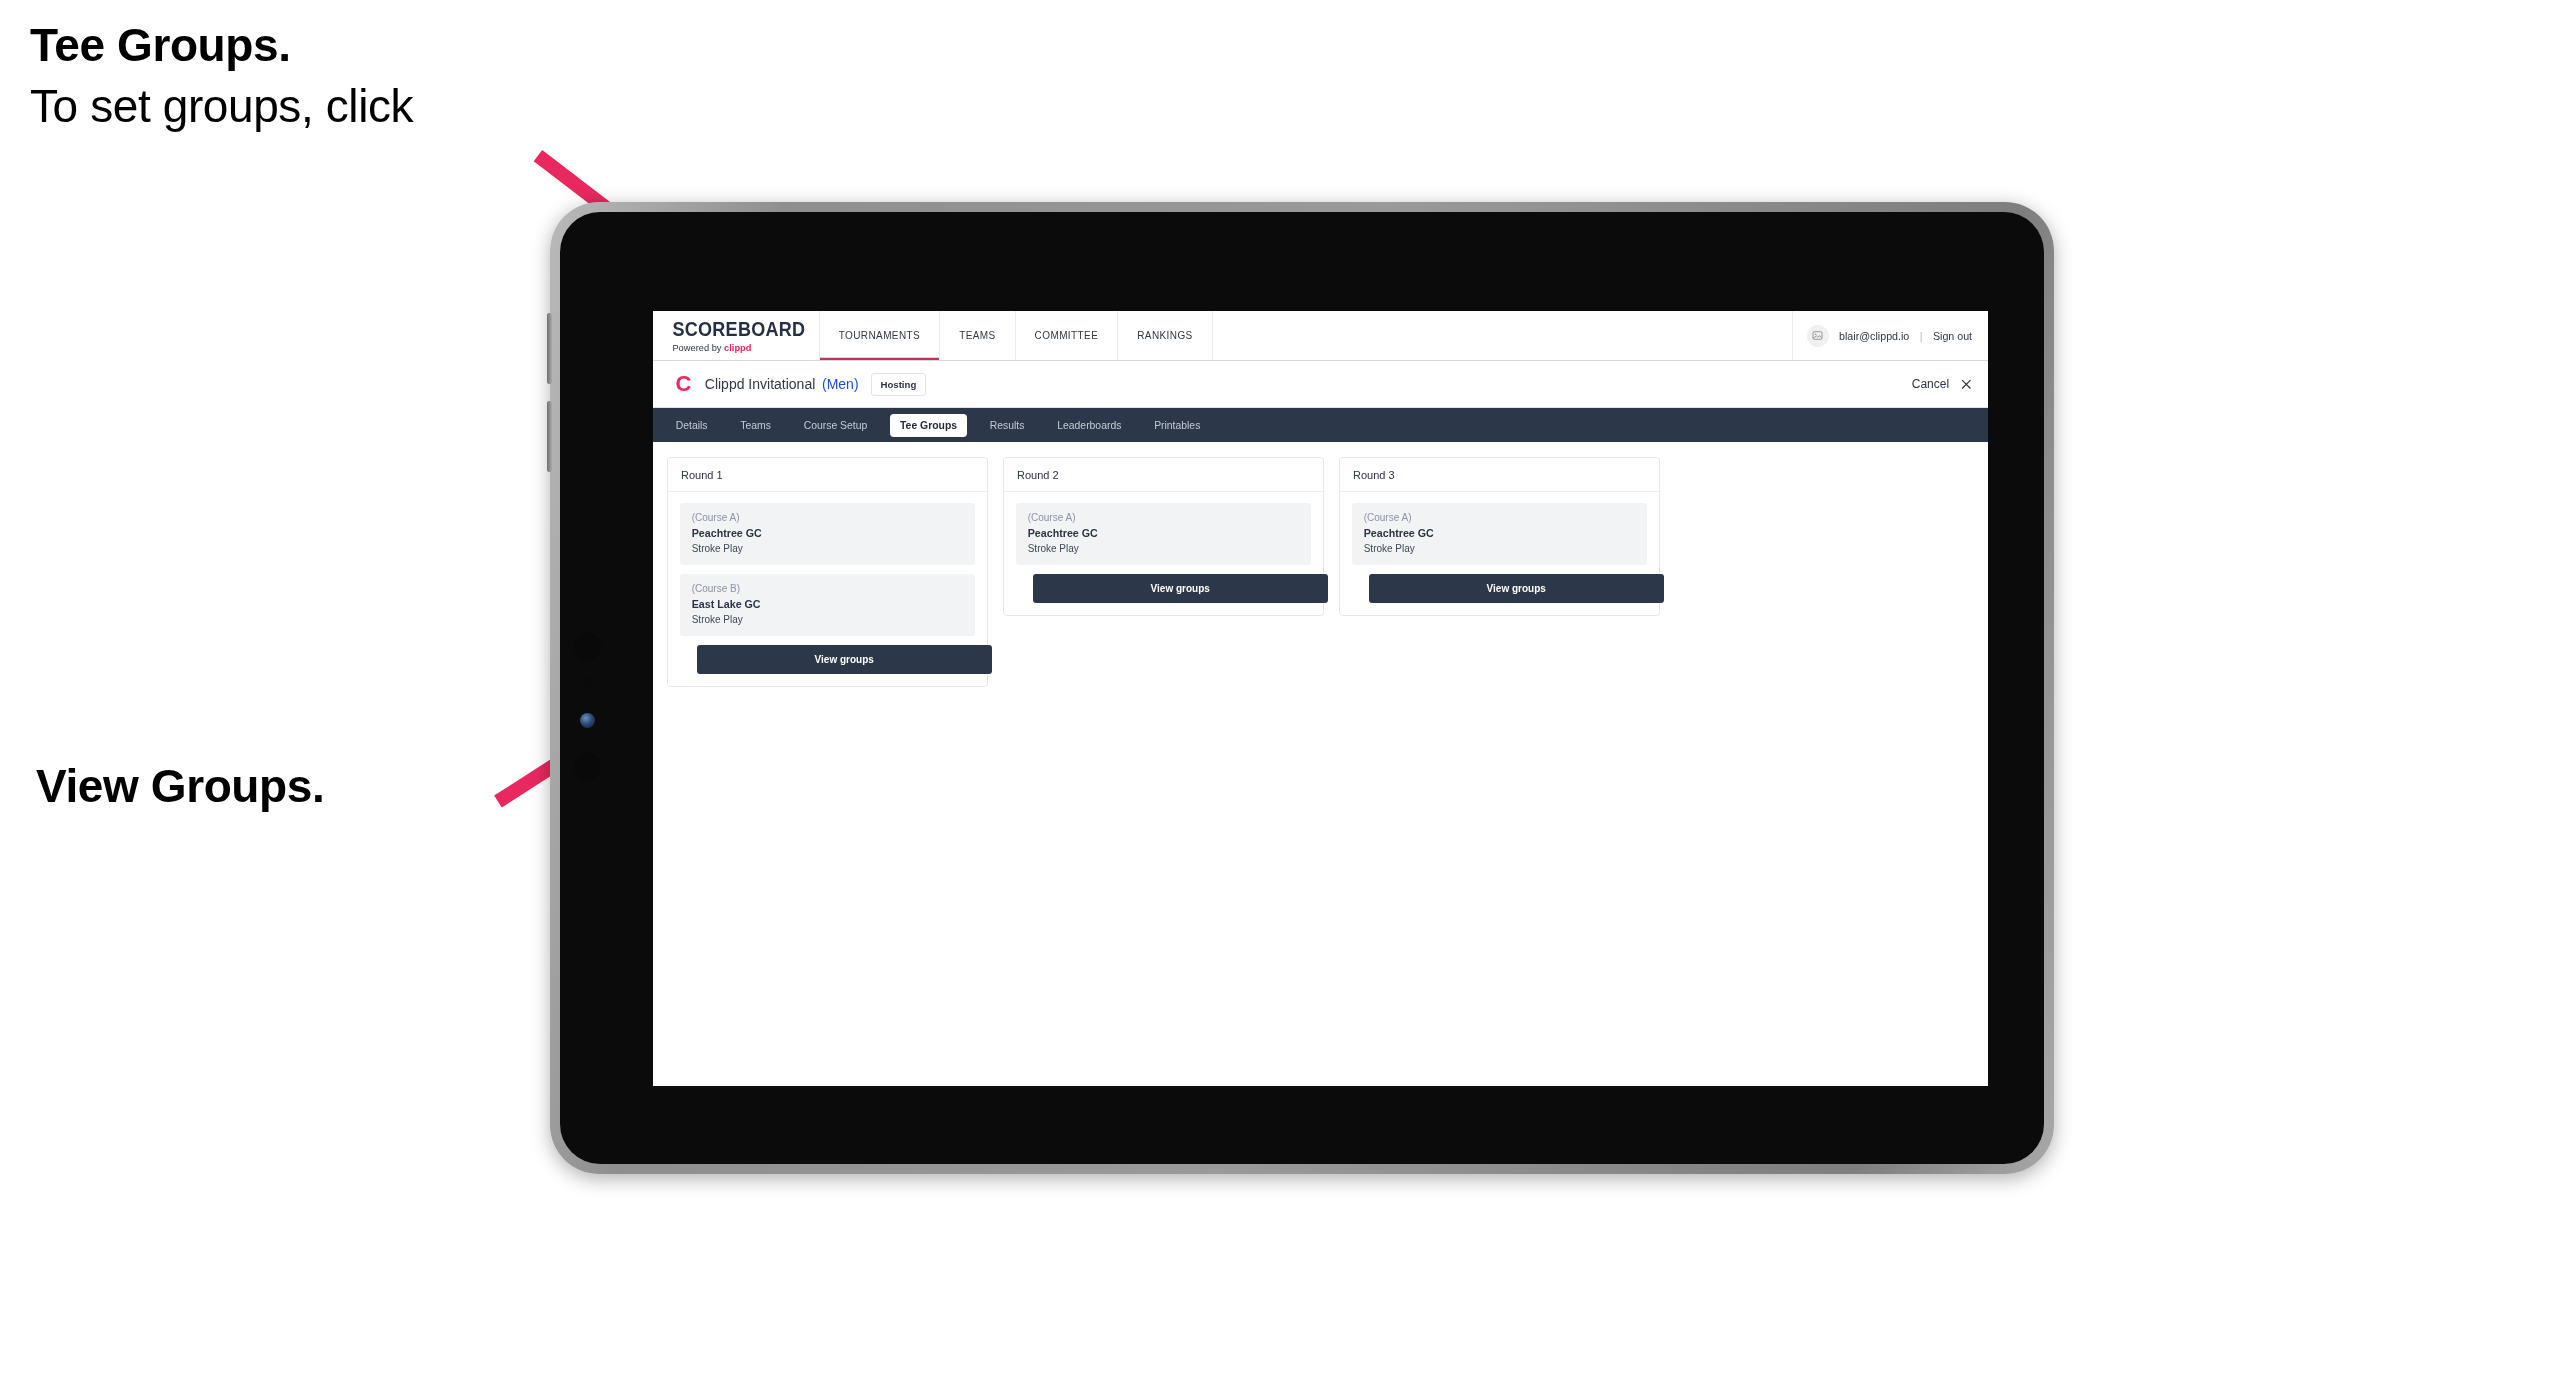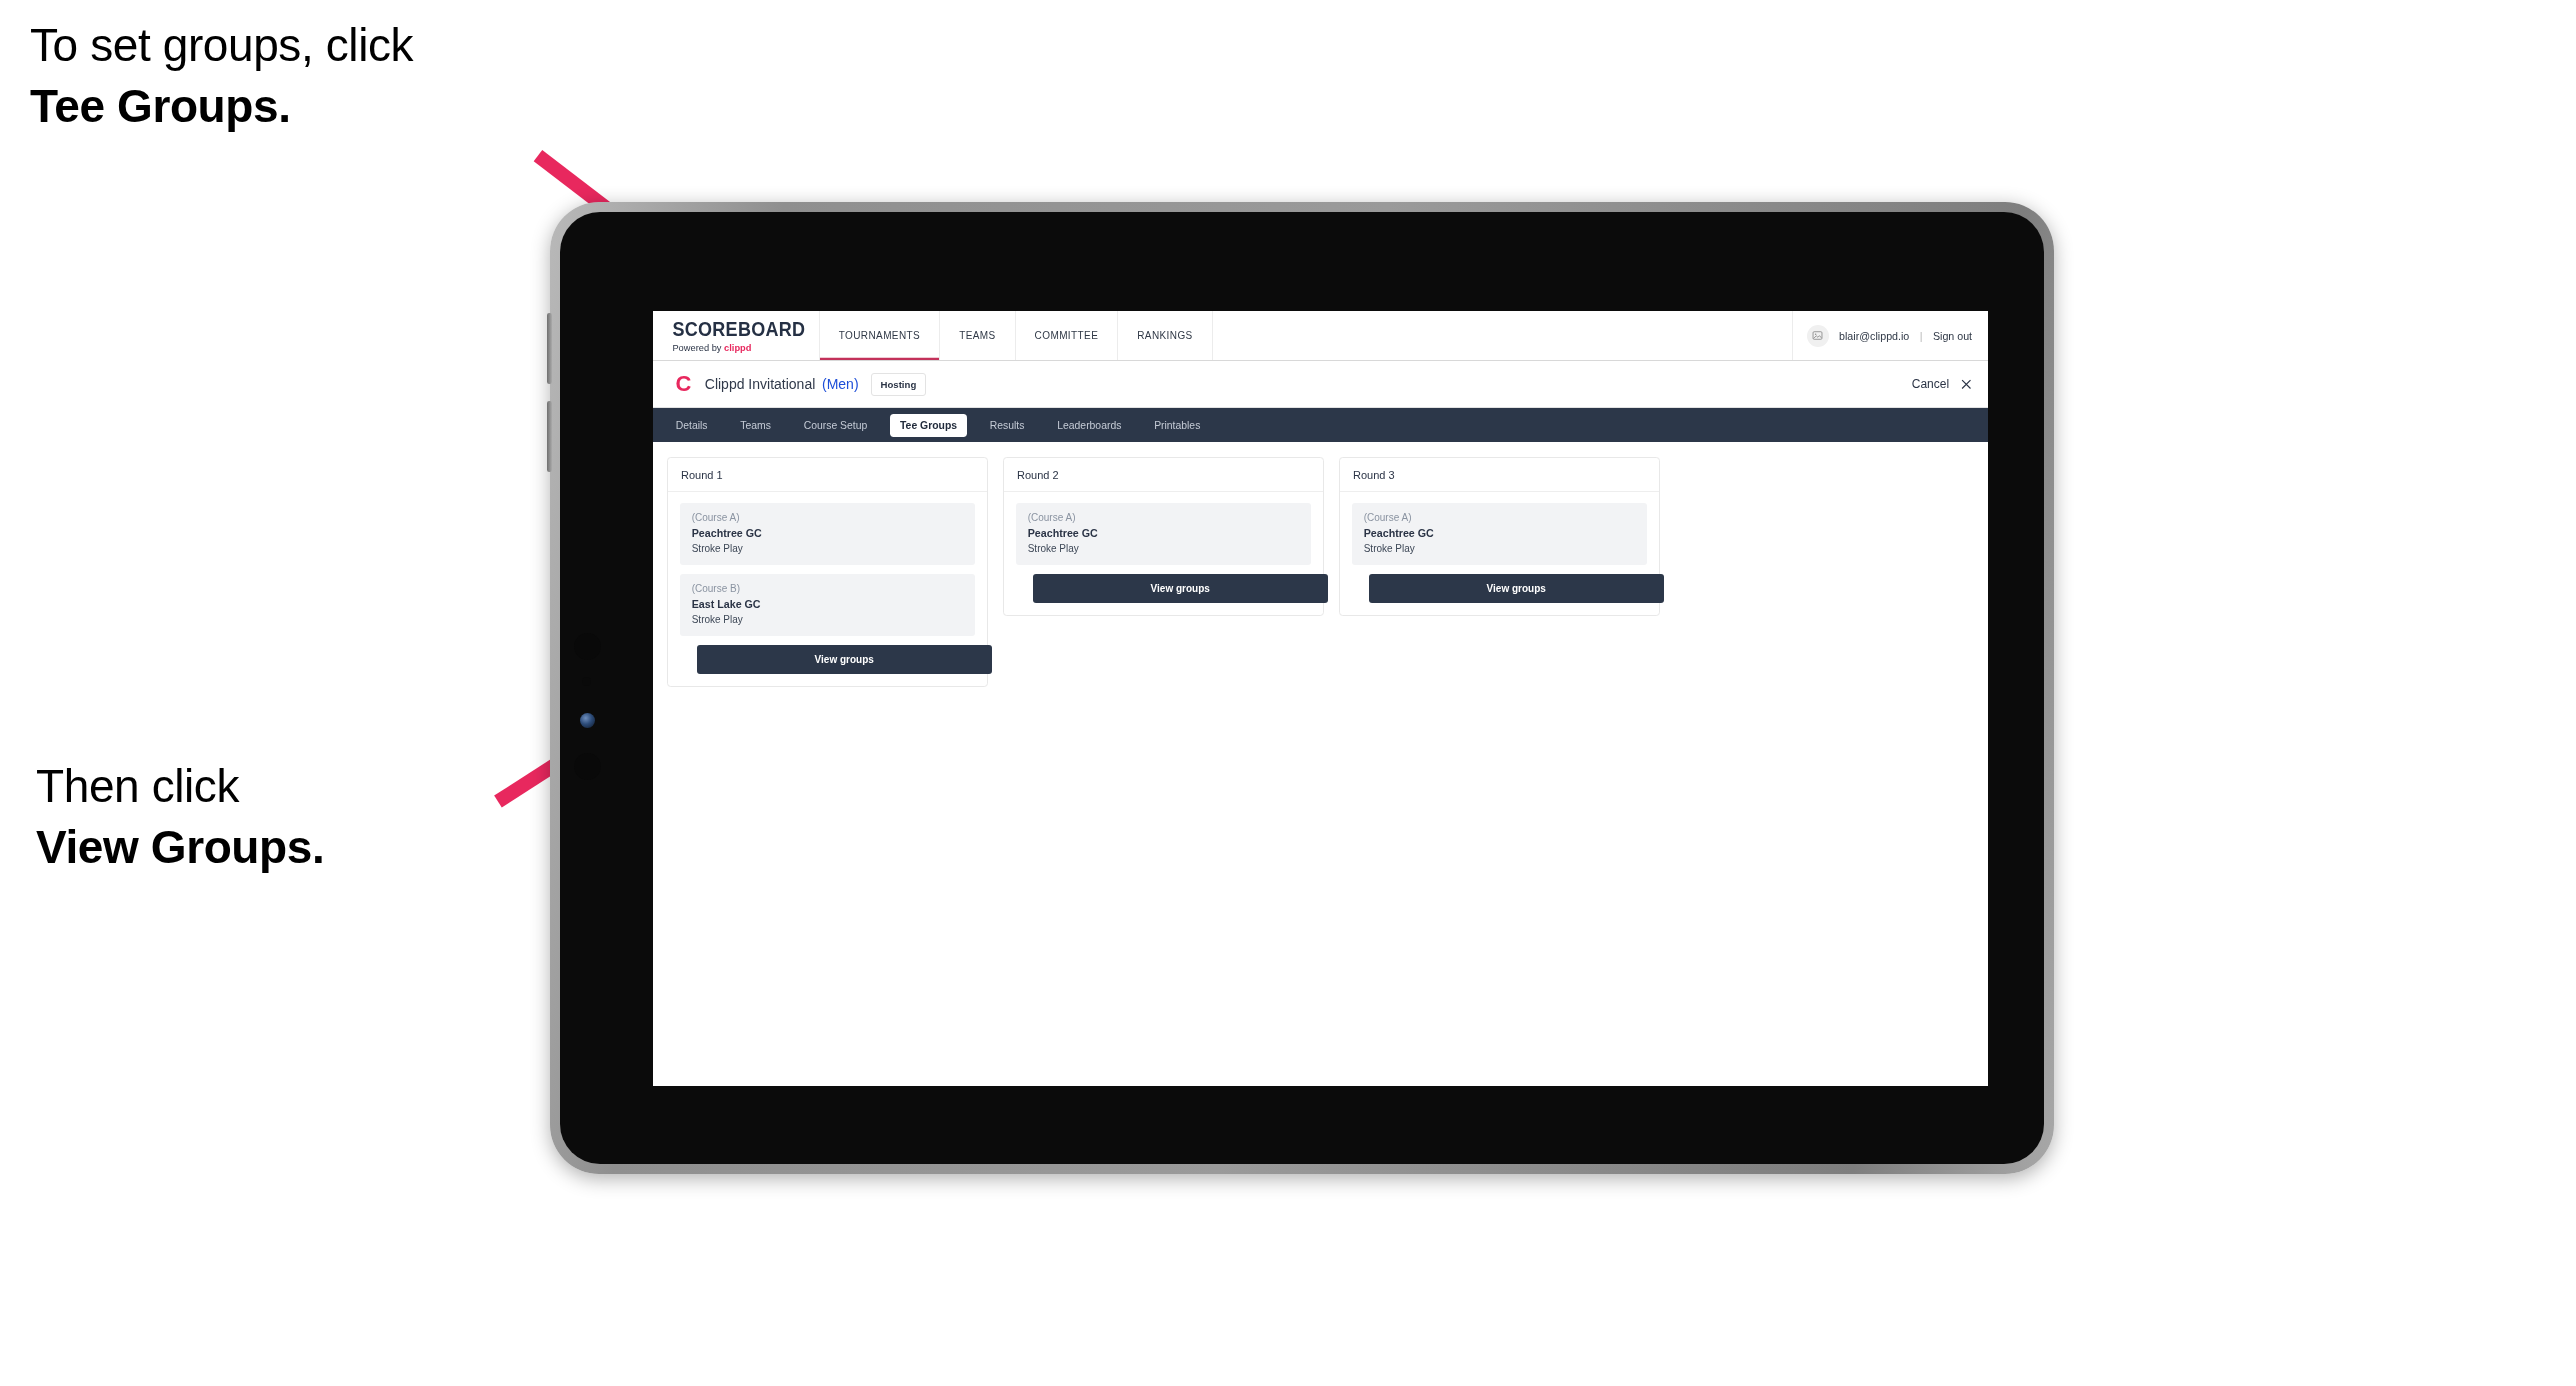--- a/index.html
+++ b/index.html
@@ -248,26 +248,25 @@
     border-radius: 3px;
     border: none;
     box-sizing: border-box;
     margin-left: 17px;
   }
 </style>
 </head>
 <body>
 
 <div class="caption" id="caption-top">
+  <span class="line bold">Tee Groups.</span>
   <span class="line">To set groups, click</span>
-  <span class="line bold">Tee Groups.</span>
 </div>
 
 <div class="caption" id="caption-bottom">
-  <span class="line">Then click</span>
   <span class="line bold">View Groups.</span>
 </div>
 
 <svg class="arrow-svg" id="arrow-top" viewBox="0 0 3477 1871">
 
   <g>
     <path d="M 726 210 L 1103 499" stroke="#e8285e" stroke-width="19" fill="none"></path>
     <path d="M 1160 545 L 1088 468 L 1096 534 L 1040 543 Z" fill="#e8285e"></path>
   </g>
 

